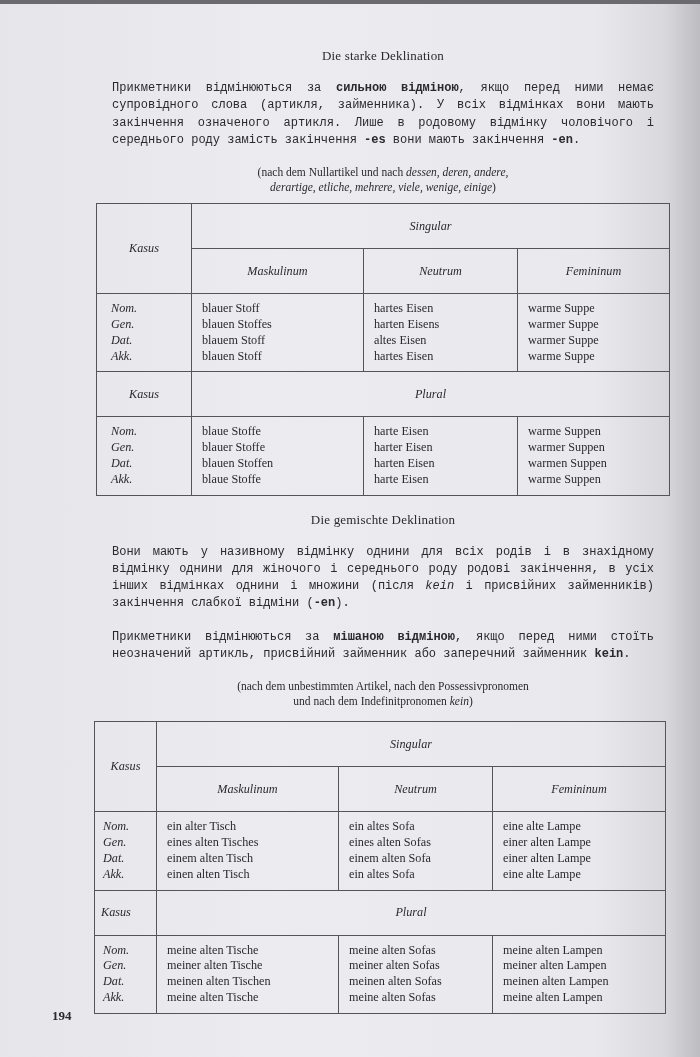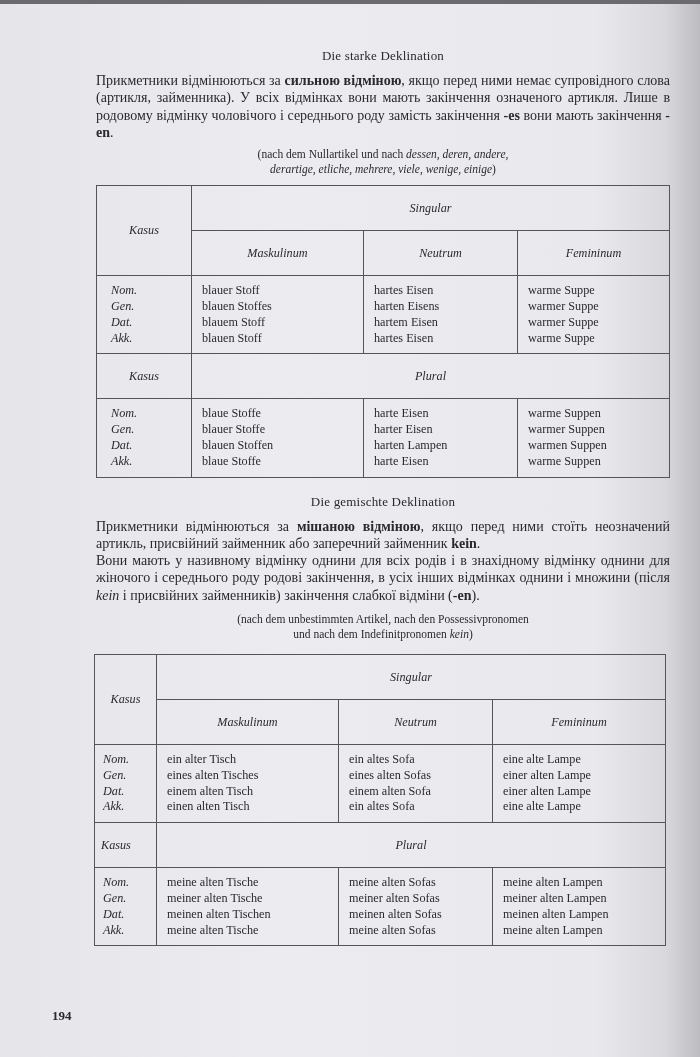--- a/index.html
+++ b/index.html
@@ -10,22 +10,22 @@
     color:#2a2a2e;
     position:relative;
   }
   .topbar { position:absolute; left:0; top:0; width:700px; height:4px; background:#6b6a6f; }
   .page { position:absolute; left:96px; top:48px; width:574px; }
   .title {
     text-align:center; font-weight:normal; font-size:13px; margin:0 0 8px 0;
     font-family:"Liberation Serif", serif; letter-spacing:0.2px;
   }
   .para {
-    font-size:14px; line-height:17.3px; text-align:justify; margin:0;
-    font-family:Liberation Serif, serif;
+    font-size:12px; line-height:17.3px; text-align:justify; margin:16px;
+    font-family:Liberation Mono, monospace;
   }
   .para b { font-weight:bold; }
   .note {
     text-align:center; font-size:11.5px; line-height:15px; margin:6px 0 8px 0;
     font-family:"Liberation Serif", serif;
   }
   .note i { }
   table.decl {
     border-collapse:collapse; width:100%;
     font-family:"Liberation Serif", serif; font-size:12.2px;
@@ -81,21 +81,21 @@
       </td>
       <td class="cellstack">
         <div>blauer Stoff</div>
         <div>blauen Stoffes</div>
         <div>blauem Stoff</div>
         <div>blauen Stoff</div>
       </td>
       <td class="cellstack">
         <div>hartes Eisen</div>
         <div>harten Eisens</div>
-        <div>hartem Eisen</div>
+        <div>altes Eisen</div>
         <div>hartes Eisen</div>
       </td>
       <td class="cellstack">
         <div>warme Suppe</div>
         <div>warmer Suppe</div>
         <div>warmer Suppe</div>
         <div>warme Suppe</div>
       </td>
     </tr>
     <tr class="sep">
@@ -111,36 +111,36 @@
       </td>
       <td class="cellstack">
         <div>blaue Stoffe</div>
         <div>blauer Stoffe</div>
         <div>blauen Stoffen</div>
         <div>blaue Stoffe</div>
       </td>
       <td class="cellstack">
         <div>harte Eisen</div>
         <div>harter Eisen</div>
-        <div>harten Lampen</div>
+        <div>harten Eisen</div>
         <div>harte Eisen</div>
       </td>
       <td class="cellstack">
         <div>warme Suppen</div>
         <div>warmer Suppen</div>
         <div>warmen Suppen</div>
         <div>warme Suppen</div>
       </td>
     </tr>
   </tbody>
     </table>
 
   <h2 class="title" style="margin-top:16px">Die gemischte Deklination</h2>
+  <p class="para"><span>Вони мають у називному відмінку однини для всіх родів і в знахідному відмінку однини для жіночого і середнього роду родові закінчення, в усіх інших відмінках однини і множини (після </span><i>kein</i><span> і присвійних займенників) закінчення слабкої відміни (</span><b>-en</b><span>).</span></p>
   <p class="para"><span>Прикметники відмінюються за </span><b>мішаною відміною</b><span>, якщо перед ними стоїть неозначений артикль, присвійний займенник або заперечний займенник </span><b>kein</b><span>.</span></p>
-  <p class="para"><span>Вони мають у називному відмінку однини для всіх родів і в знахідному відмінку однини для жіночого і середнього роду родові закінчення, в усіх інших відмінках однини і множини (після </span><i>kein</i><span> і присвійних займенників) закінчення слабкої відміни (</span><b>-en</b><span>).</span></p>
   <div class="note" style="margin-top:8px; margin-bottom:12px">
     <span>(nach dem unbestimmten Artikel, nach den Possessivpronomen</span><br>
     <span>und nach dem Indefinitpronomen </span><i>kein</i><span>)</span>
   </div>
 
   <table class="decl" style="margin-left:-2px; width:572px">
     <colgroup>
         <col style="width:62px">
         <col style="width:182px">
         <col style="width:154px">

